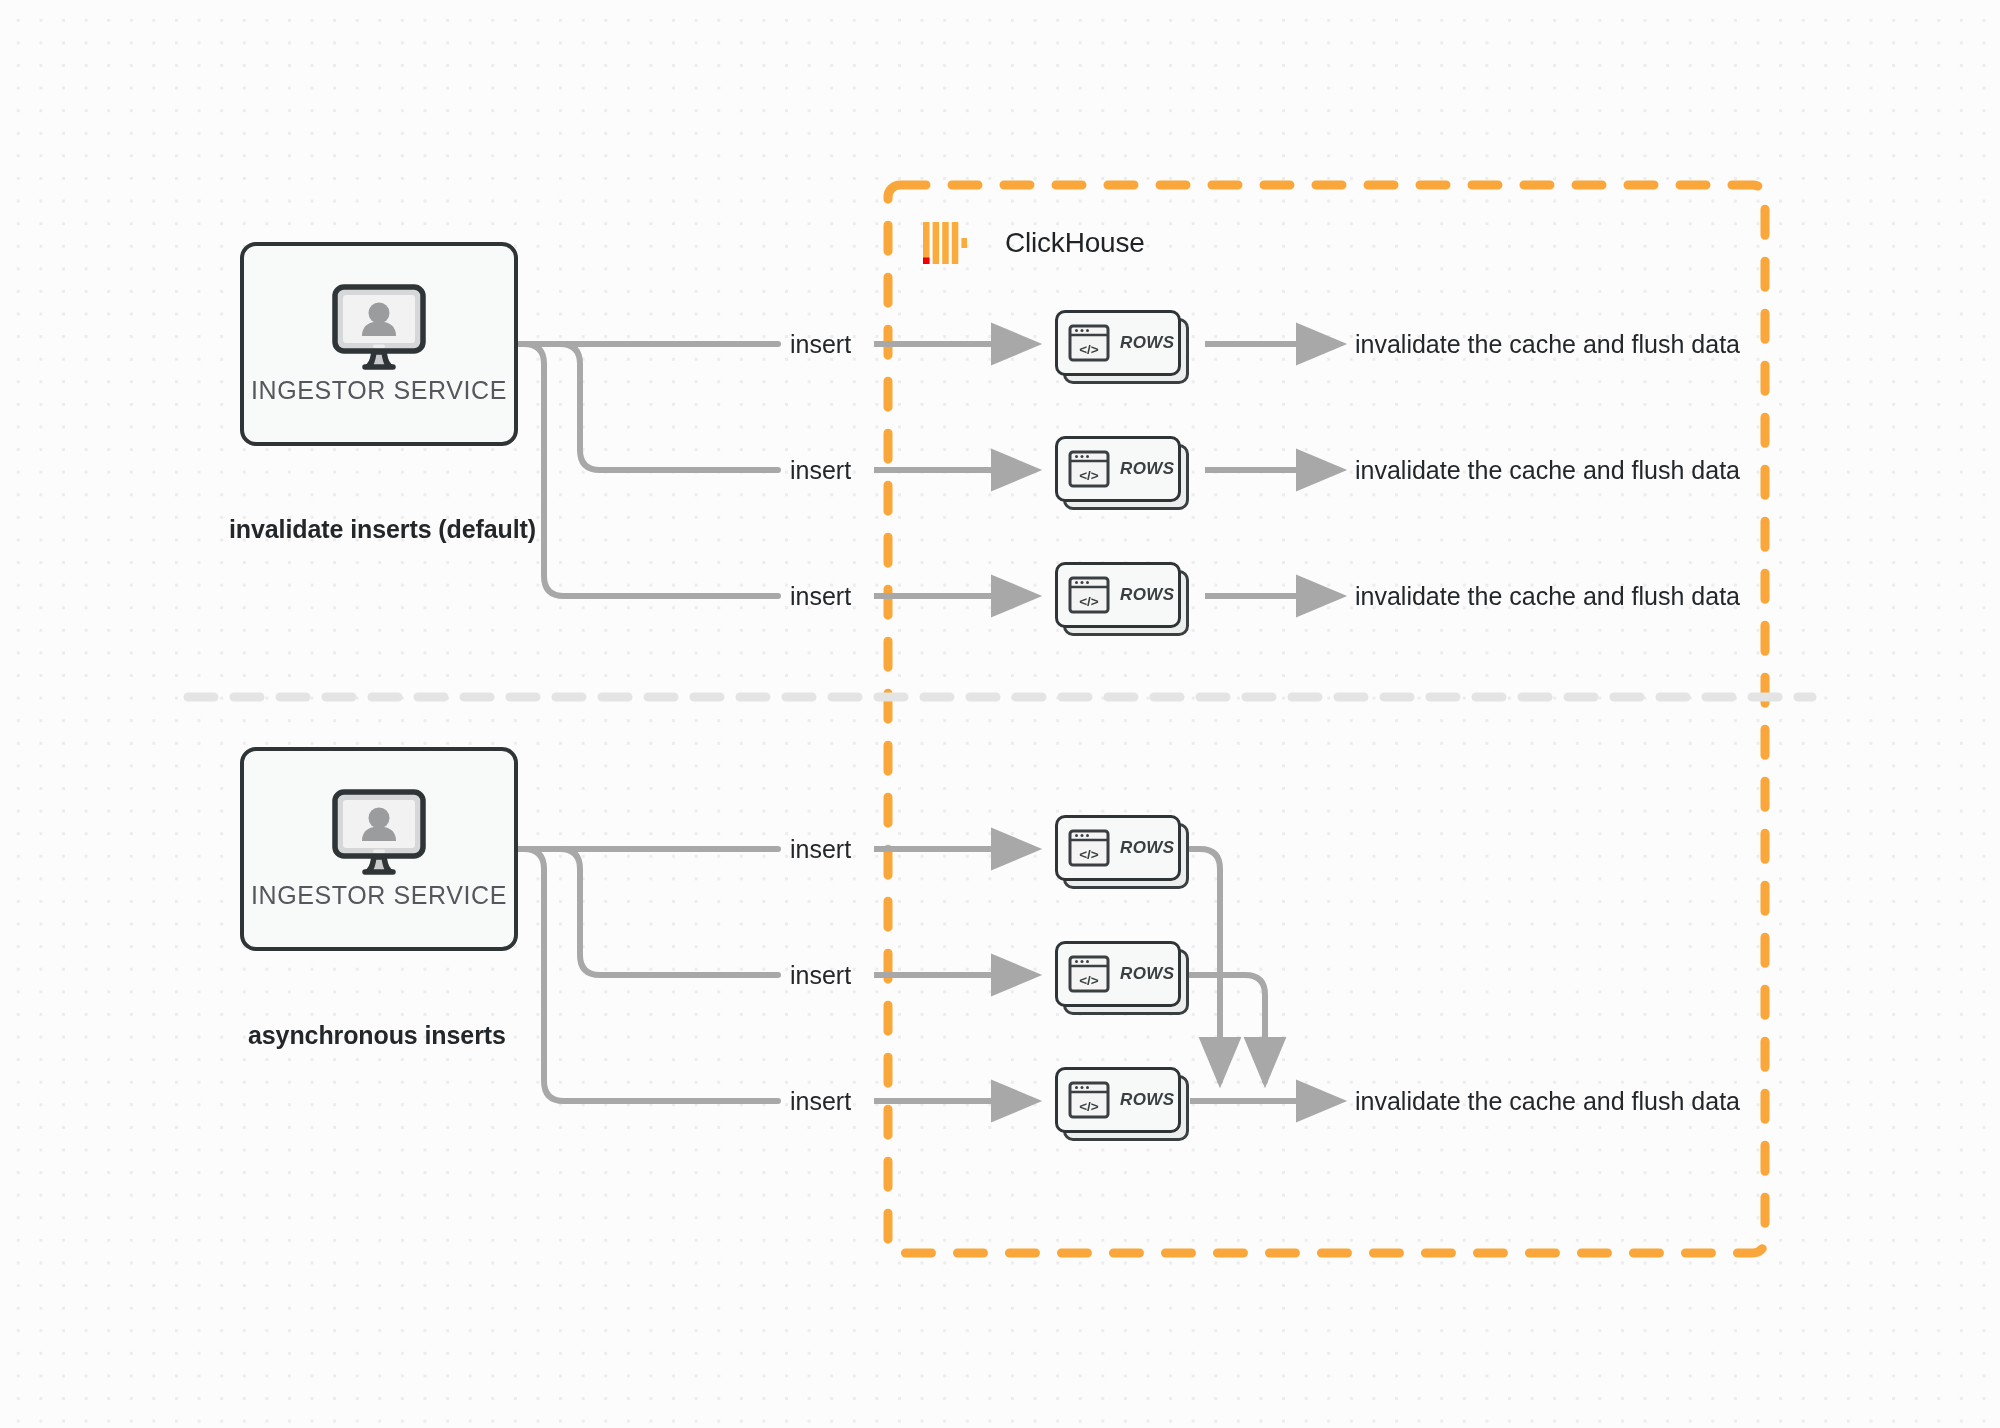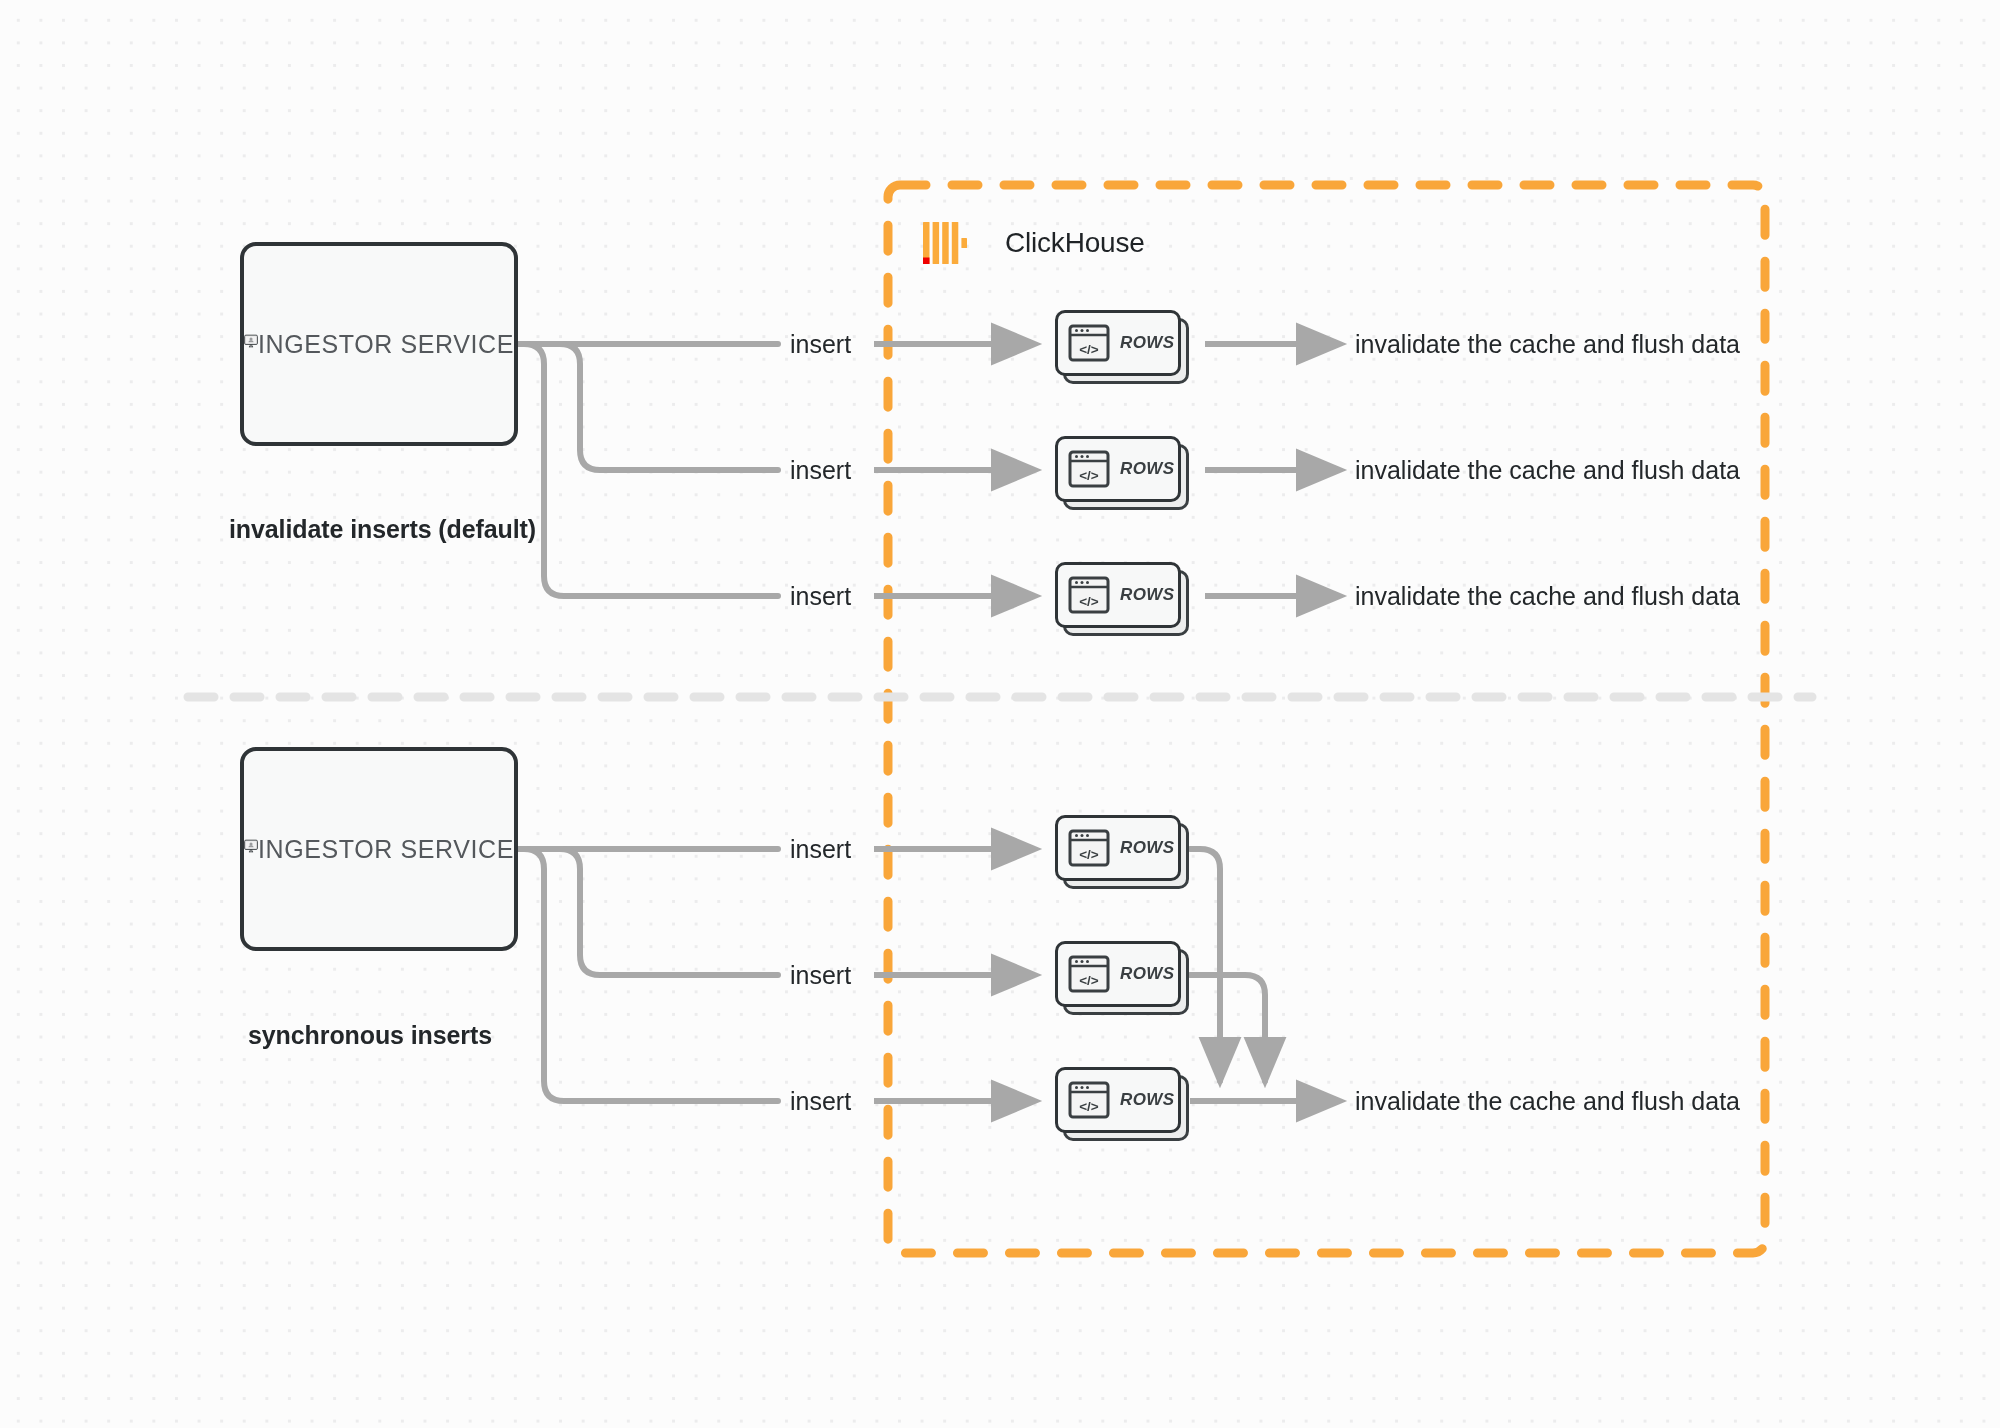--- a/index.html
+++ b/index.html
@@ -30,21 +30,21 @@
   
   .ingestor {
     position: absolute;
     width: 278px;
     height: 204px;
     border: 4px solid #2f3437;
     border-radius: 16px;
     background: #f8f9f9;
     box-sizing: border-box;
     display: flex;
-    flex-direction: row;
+    flex-direction: column;
     align-items: center;
     justify-content: center;
   }
   .ingestor .monitor-wrap {
     width: 96px;
     height: 86px;
     margin-bottom: 6px;
   }
   .ingestor .node-label {
     font-size: 25px;
@@ -282,21 +282,21 @@
       <rect x="4" y="3" width="88" height="64" rx="9" ry="9" fill="#d6d7d8" stroke="#2f3437" stroke-width="5.5"></rect>
       <rect x="12" y="11" width="72" height="48" rx="3" ry="3" fill="#f2f2f2"></rect>
       <circle cx="48" cy="29" r="10.5" fill="#9a9c9e"></circle>
       <path d="M31,52 C31,40.5 40,37.5 48,37.5 C56,37.5 65,40.5 65,52 Z" fill="#9a9c9e"></path>
       <rect x="42" y="60.5" width="12" height="3.6" rx="1.8" fill="#eceded"></rect>
       <path d="M34,83 C41,83 42,74 43,68 L53,68 C54,74 55,83 62,83 Z" fill="#c9cacb" stroke="#2f3437" stroke-width="5.5" stroke-linejoin="round"></path>
     </svg>
     <span class="node-label">INGESTOR SERVICE</span>
   </div>
 
-  <div class="caption" style="left:248px; top:1021px;">synchronous inserts</div>
+  <div class="caption" style="left:248px; top:1021px;">asynchronous inserts</div>
 
   <div class="edge-label" style="left:790px; top:835px;">insert</div>
   <div class="edge-label" style="left:790px; top:961px;">insert</div>
   <div class="edge-label" style="left:790px; top:1087px;">insert</div>
 
   <div class="rows-node" style="left:1055px; top:815px;">
     <div class="card-back"></div>
     <div class="card-front">
       <svg class="win-icon" viewBox="0 0 42 38" xmlns="http://www.w3.org/2000/svg">
         <rect x="2" y="2" width="38" height="34" rx="3" ry="3" fill="#f4f4f4" stroke="#3a3f42" stroke-width="3"></rect>

